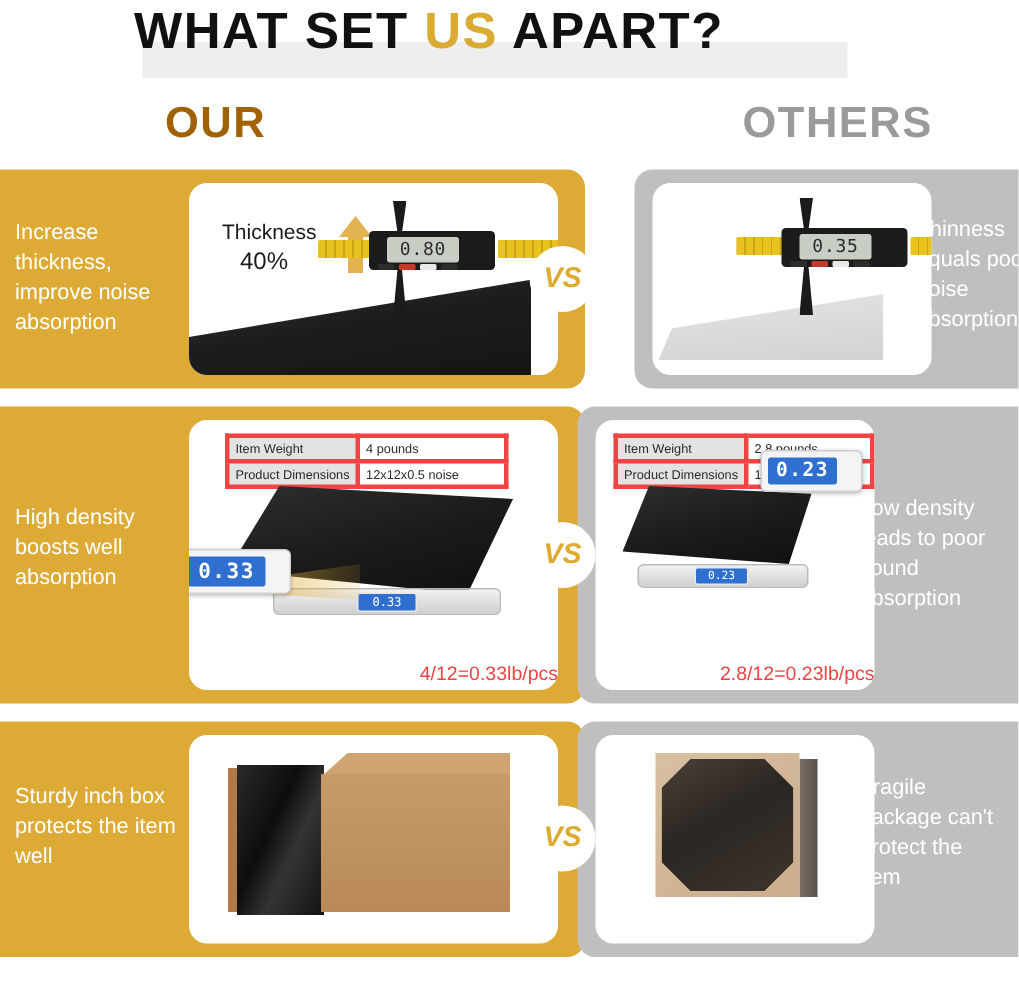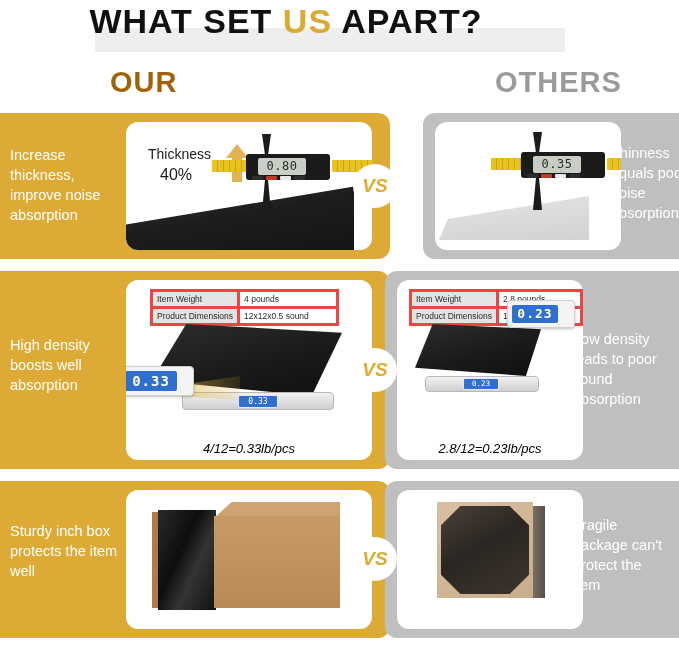--- a/index.html
+++ b/index.html
@@ -136,22 +136,22 @@
     position:absolute;left:4px;top:4px;right:16px;bottom:4px;
     background:#2f6fd0;border-radius:2px;
     font-family:"DejaVu Sans Mono", monospace;color:#ffffff;
     font-size:14px;font-weight:bold;text-align:center;line-height:20px;
     letter-spacing:1px;
   }
   .zoom-cone{
     position:absolute;background:linear-gradient(90deg,rgba(221,171,53,.55),rgba(221,171,53,.12));
   }
   .caption{
-    position:absolute;bottom:4px;left:0;right:0;text-align:center;
-    font-size:13px;color:#000000;font-style:italic;
+    position:absolute;bottom:4px;left:0;right:0;text-align:right;
+    font-size:13px;color:#ef4444;
   }
 
   
   .box-front{
     position:absolute;left:88px;top:26px;width:126px;height:92px;
     background:linear-gradient(180deg,#c79a68 0%,#b98a58 100%);
   }
   .box-top{
     position:absolute;left:88px;top:12px;width:126px;height:16px;
     background:#cfa472;
@@ -255,21 +255,21 @@
 
       <div class="card l">
         <table class="spec-table" style="left:24px;top:9px;">
           <tbody>
               <tr>
             <td class="k" style="width:74px;">Item Weight</td>
             <td class="v" style="width:88px;">4 pounds</td>
           </tr>
           <tr>
             <td class="k">Product Dimensions</td>
-            <td class="v">12x12x0.5 sound</td>
+            <td class="v">12x12x0.5 noise</td>
           </tr>
         </tbody>
           </table>
 
         <div class="panel-board l"></div>
 
         <div class="scale-base" style="left:56px;top:112px;width:150px;height:16px;"></div>
         <div class="scale-lcd" style="left:112px;top:115px;width:38px;height:11px;font-size:8px;line-height:11px;">0.33</div>
 
         <div class="zoom-cone" style="left:46px;top:96px;width:68px;height:24px;clip-path:polygon(100% 0,100% 100%,0 82%,0 42%);"></div>

